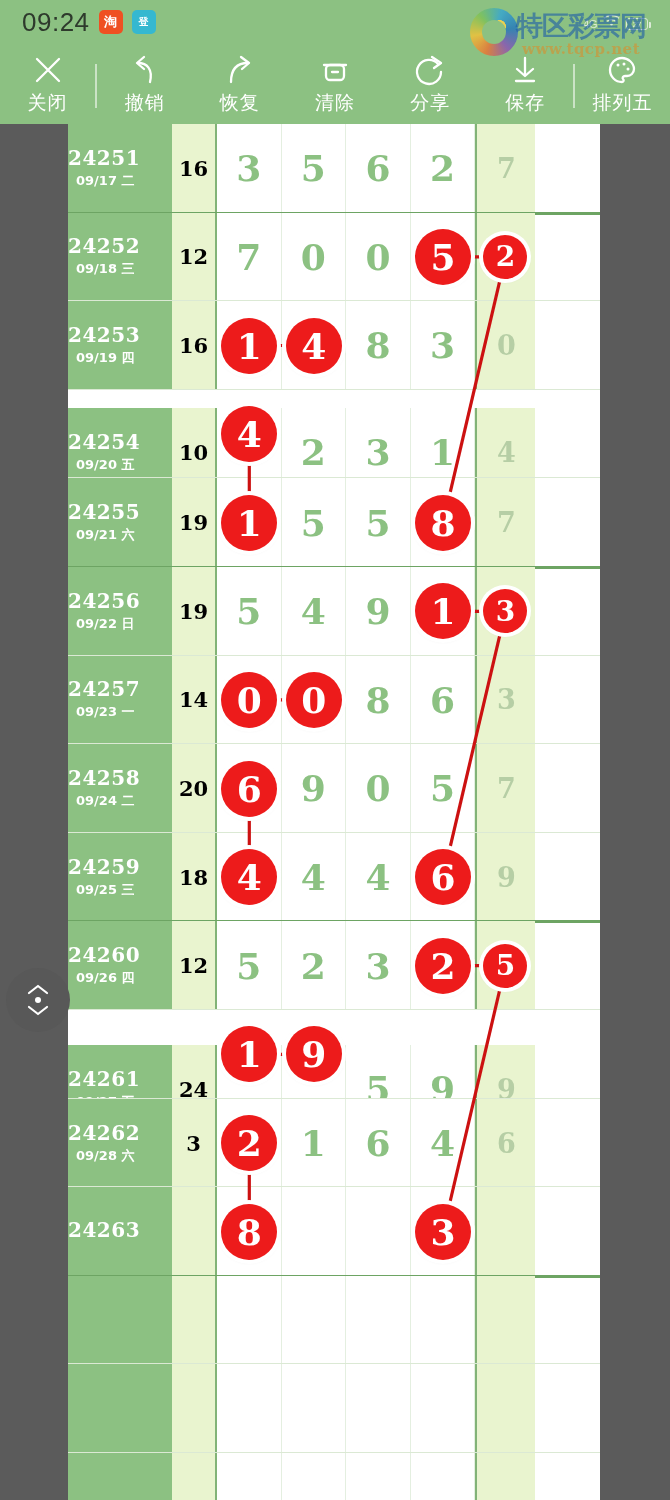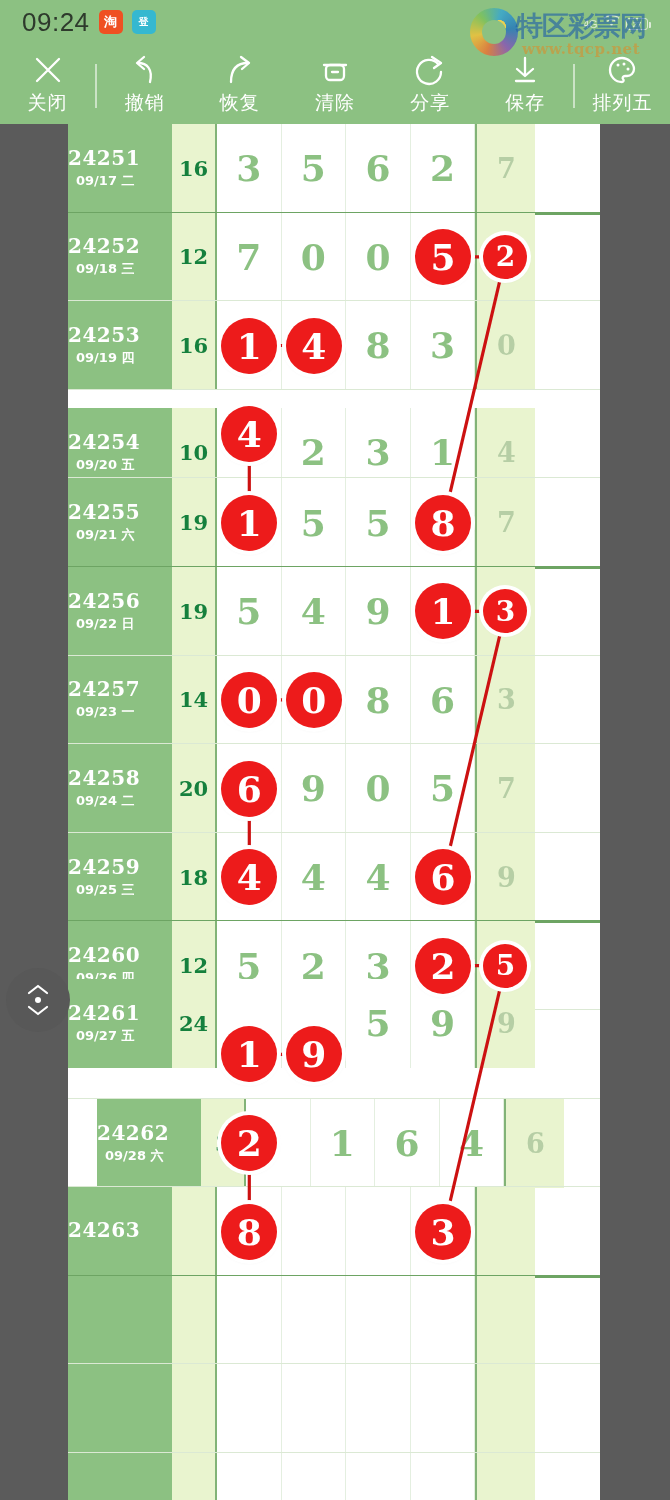--- a/index.html
+++ b/index.html
@@ -60,21 +60,21 @@
     background:#ffffff; overflow:hidden;
   }
   .row{ position:absolute; left:0; width:532px; height:88.6px; display:flex; }
   .c-period{ width:104px; background:#8cc182; display:flex; flex-direction:column;
              justify-content:center; color:#fff; }
   .c-period .pn{ font-size:20px; font-weight:700; font-family:"DejaVu Serif",serif;
                  letter-spacing:.5px; line-height:1.1; }
   .c-period .pd{ font-size:13px; font-weight:700; margin-top:3px;
                  font-family:"DejaVu Sans",sans-serif;margin-left:8px; }
   .c-sum{ width:45px; background:#e9f4cf; display:flex;align-items:center;
-          justify-content:center; color:#15803d; font-size:21px; font-weight:700;
+          justify-content:center; color:#000000; font-size:21px; font-weight:700;
           font-family:"DejaVu Serif",serif; border-right:2px solid #82b377; }
   .c-num{ width:64.6px; background:#fff; display:flex;align-items:center;
           justify-content:center; color:#8cc182; font-size:36px; font-weight:700;
           font-family:"DejaVu Serif",serif; border-right:1px solid #e4efe0; }
   .c-tail{ width:60px; background:#e9f4cf; display:flex;align-items:center;
            justify-content:center; color:#b6ceA5; font-size:27px; font-weight:700;
            font-family:"DejaVu Serif",serif; border-left:2px solid #82b377; }
   .rowline{ position:absolute; left:0; width:532px; height:1px; background:#dbe9d4; }
   .rowline.thick{ height:3px; background:#6da463; }
   
@@ -301,34 +301,34 @@
           <span class="pd">09/26 四</span>
         </div>
         <div class="c-sum">12</div>
         <div class="c-num">5</div>
         <div class="c-num">2</div>
         <div class="c-num">3</div>
         <div class="c-num"></div>
         <div class="c-tail"></div>
       </div>
       <div class="rowline" style="top: 885px;"></div>
-      <div class="row" style="top: 855px;">
+      <div class="row" style="top: 921px;">
         <div class="c-period">
           <span class="pn">24261</span>
           <span class="pd">09/27 五</span>
         </div>
         <div class="c-sum">24</div>
         <div class="c-num"></div>
         <div class="c-num"></div>
         <div class="c-num">5</div>
         <div class="c-num">9</div>
         <div class="c-tail">9</div>
       </div>
       <div class="rowline" style="top: 973.6px;"></div>
-      <div class="row" style="top: 975px; padding-left: 29px;">
+      <div class="row" style="top: 975px;">
         <div class="c-period">
           <span class="pn">24262</span>
           <span class="pd">09/28 六</span>
         </div>
         <div class="c-sum">3</div>
         <div class="c-num"></div>
         <div class="c-num">1</div>
         <div class="c-num">6</div>
         <div class="c-num">4</div>
         <div class="c-tail">6</div>

